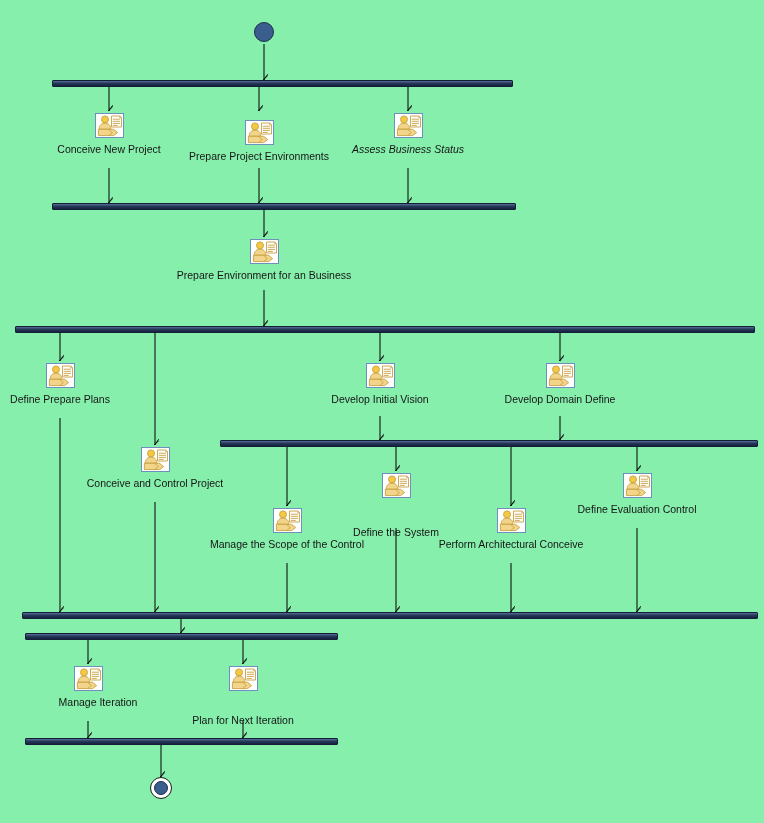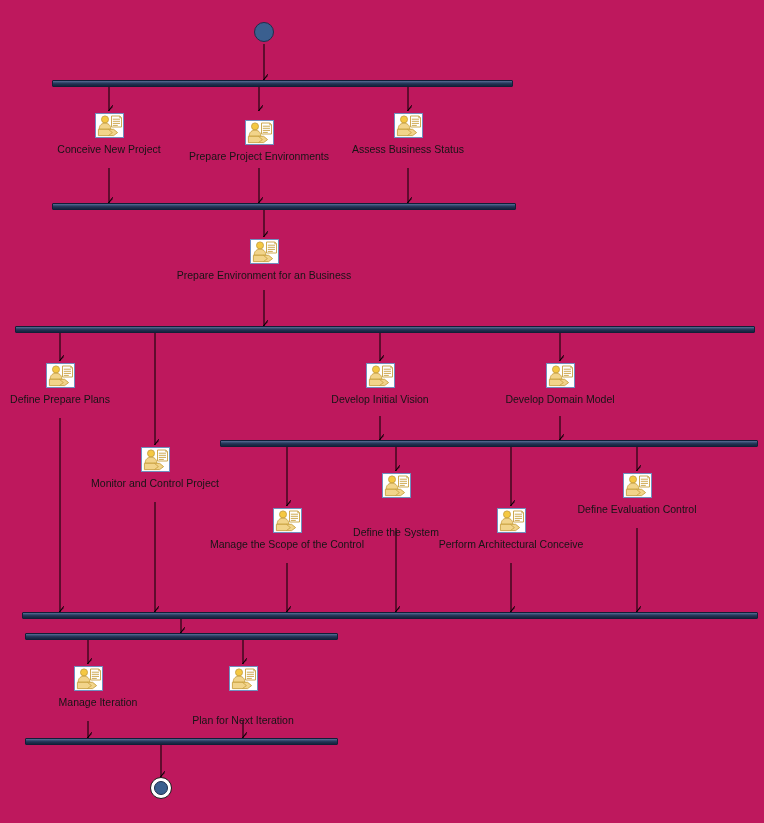--- a/index.html
+++ b/index.html
@@ -7,21 +7,21 @@
     padding: 0;
     background: #ffffff;
   }
   body {
     font-family: "Liberation Sans", sans-serif;
   }
   #diagram-canvas {
     position: relative;
     width: 764px;
     height: 823px;
-    background: #be185d;
+    background: #86efac;
     overflow: hidden;
   }
   #edges-layer {
     position: absolute;
     left: 0;
     top: 0;
     width: 764px;
     height: 823px;
     pointer-events: none;
   }
@@ -195,21 +195,21 @@
             <line x1="18.2" y1="6.2" x2="24.6" y2="6.2"></line>
             <line x1="18.2" y1="8.3" x2="24.6" y2="8.3"></line>
             <line x1="18.2" y1="10.4" x2="24.6" y2="10.4"></line>
             <line x1="18.2" y1="12.4" x2="22.4" y2="12.4"></line>
           </g>
           <circle cx="10" cy="6.4" r="3.5" fill="#f5c842" stroke="#c8a040" stroke-width="0.9"></circle>
           <path d="M4.2,16.2 C4.2,11.9 7,10.2 10,10.2 C13,10.2 15.8,11.9 15.8,16.2 Z" fill="#f2d48a" stroke="#c8a040" stroke-width="0.9" stroke-linejoin="round"></path>
           <path d="M3.4,16.3 L18.6,16.3 L22.6,19.6 L18.6,22.6 L3.4,22.6 Z" fill="#f2d48a" stroke="#c8a040" stroke-width="0.9" stroke-linejoin="round"></path>
           <path d="M13.4,16.3 L17.4,19.6 L13.4,22.6" fill="none" stroke="#c8a040" stroke-width="0.8" stroke-linejoin="round"></path>
         </svg>
-        <div class="activity-label" style="color: rgb(21, 21, 21);">Assess Business Status</div>
+        <div class="activity-label" style="color: rgb(21, 21, 21); font-style: italic;">Assess Business Status</div>
       </div>
       <div class="activity" style="left: 124px; top: 239px; width: 280px;">
         <svg class="activity-icon" viewBox="0 0 29 25" xmlns="http://www.w3.org/2000/svg">
           <rect x="0.5" y="0.5" width="28" height="24" fill="#ffffff" stroke="#6f8fbf" stroke-width="1"></rect>
           <path d="M16.5,3 L24.8,3 L26.5,4.8 L26.5,14 L16.5,14 Z" fill="#ffffff" stroke="#c8a040" stroke-width="0.9" stroke-linejoin="round"></path>
           <path d="M24.8,3 L24.8,4.8 L26.5,4.8" fill="none" stroke="#c8a040" stroke-width="0.8"></path>
           <g stroke="#c8a040" stroke-width="0.9" stroke-linecap="round">
             <line x1="18.2" y1="6.2" x2="24.6" y2="6.2"></line>
             <line x1="18.2" y1="8.3" x2="24.6" y2="8.3"></line>
             <line x1="18.2" y1="10.4" x2="24.6" y2="10.4"></line>
@@ -267,39 +267,39 @@
             <line x1="18.2" y1="6.2" x2="24.6" y2="6.2"></line>
             <line x1="18.2" y1="8.3" x2="24.6" y2="8.3"></line>
             <line x1="18.2" y1="10.4" x2="24.6" y2="10.4"></line>
             <line x1="18.2" y1="12.4" x2="22.4" y2="12.4"></line>
           </g>
           <circle cx="10" cy="6.4" r="3.5" fill="#f5c842" stroke="#c8a040" stroke-width="0.9"></circle>
           <path d="M4.2,16.2 C4.2,11.9 7,10.2 10,10.2 C13,10.2 15.8,11.9 15.8,16.2 Z" fill="#f2d48a" stroke="#c8a040" stroke-width="0.9" stroke-linejoin="round"></path>
           <path d="M3.4,16.3 L18.6,16.3 L22.6,19.6 L18.6,22.6 L3.4,22.6 Z" fill="#f2d48a" stroke="#c8a040" stroke-width="0.9" stroke-linejoin="round"></path>
           <path d="M13.4,16.3 L17.4,19.6 L13.4,22.6" fill="none" stroke="#c8a040" stroke-width="0.8" stroke-linejoin="round"></path>
         </svg>
-        <div class="activity-label" style="color: rgb(21, 21, 21);">Develop Domain Model</div>
+        <div class="activity-label" style="color: rgb(21, 21, 21);">Develop Domain Define</div>
       </div>
       <div class="activity" style="left: 15px; top: 447px; width: 280px;">
         <svg class="activity-icon" viewBox="0 0 29 25" xmlns="http://www.w3.org/2000/svg">
           <rect x="0.5" y="0.5" width="28" height="24" fill="#ffffff" stroke="#6f8fbf" stroke-width="1"></rect>
           <path d="M16.5,3 L24.8,3 L26.5,4.8 L26.5,14 L16.5,14 Z" fill="#ffffff" stroke="#c8a040" stroke-width="0.9" stroke-linejoin="round"></path>
           <path d="M24.8,3 L24.8,4.8 L26.5,4.8" fill="none" stroke="#c8a040" stroke-width="0.8"></path>
           <g stroke="#c8a040" stroke-width="0.9" stroke-linecap="round">
             <line x1="18.2" y1="6.2" x2="24.6" y2="6.2"></line>
             <line x1="18.2" y1="8.3" x2="24.6" y2="8.3"></line>
             <line x1="18.2" y1="10.4" x2="24.6" y2="10.4"></line>
             <line x1="18.2" y1="12.4" x2="22.4" y2="12.4"></line>
           </g>
           <circle cx="10" cy="6.4" r="3.5" fill="#f5c842" stroke="#c8a040" stroke-width="0.9"></circle>
           <path d="M4.2,16.2 C4.2,11.9 7,10.2 10,10.2 C13,10.2 15.8,11.9 15.8,16.2 Z" fill="#f2d48a" stroke="#c8a040" stroke-width="0.9" stroke-linejoin="round"></path>
           <path d="M3.4,16.3 L18.6,16.3 L22.6,19.6 L18.6,22.6 L3.4,22.6 Z" fill="#f2d48a" stroke="#c8a040" stroke-width="0.9" stroke-linejoin="round"></path>
           <path d="M13.4,16.3 L17.4,19.6 L13.4,22.6" fill="none" stroke="#c8a040" stroke-width="0.8" stroke-linejoin="round"></path>
         </svg>
-        <div class="activity-label" style="color: rgb(21, 21, 21);">Monitor and Control Project</div>
+        <div class="activity-label" style="color: rgb(21, 21, 21);">Conceive and Control Project</div>
       </div>
       <div class="activity" style="left: 256px; top: 473px; width: 280px;">
         <svg class="activity-icon" viewBox="0 0 29 25" xmlns="http://www.w3.org/2000/svg">
           <rect x="0.5" y="0.5" width="28" height="24" fill="#ffffff" stroke="#6f8fbf" stroke-width="1"></rect>
           <path d="M16.5,3 L24.8,3 L26.5,4.8 L26.5,14 L16.5,14 Z" fill="#ffffff" stroke="#c8a040" stroke-width="0.9" stroke-linejoin="round"></path>
           <path d="M24.8,3 L24.8,4.8 L26.5,4.8" fill="none" stroke="#c8a040" stroke-width="0.8"></path>
           <g stroke="#c8a040" stroke-width="0.9" stroke-linecap="round">
             <line x1="18.2" y1="6.2" x2="24.6" y2="6.2"></line>
             <line x1="18.2" y1="8.3" x2="24.6" y2="8.3"></line>
             <line x1="18.2" y1="10.4" x2="24.6" y2="10.4"></line>

